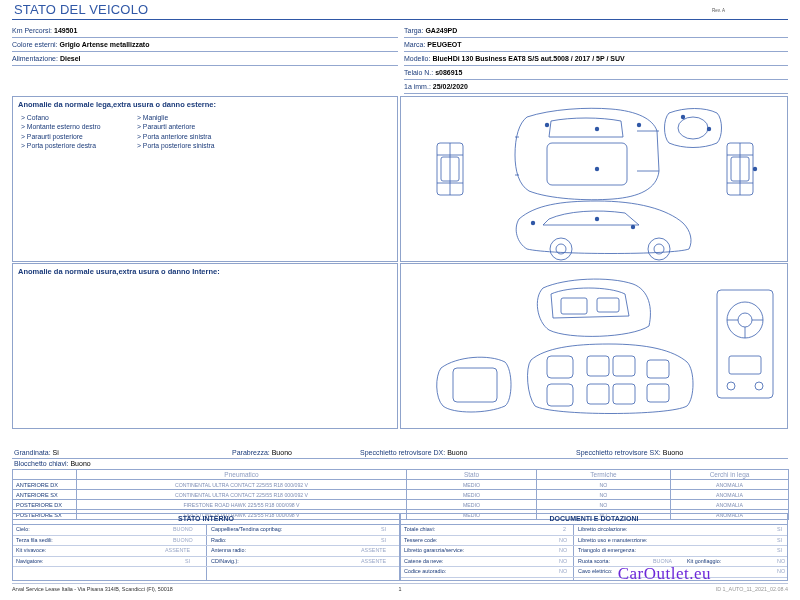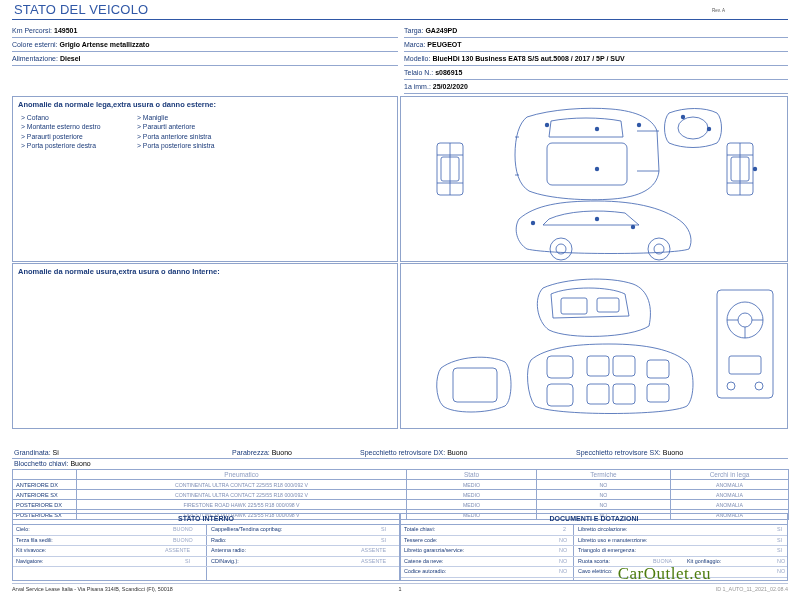--- a/index.html
+++ b/index.html
@@ -203,21 +203,21 @@
     left: 12px; top: 583px;
     width: 776px; height: 1px;
     background: #b9c4dc;
   }
 
   .watermark {
     position: absolute;
     right: 22px;
     bottom: 16px;
     font-size: 17px;
-    color: #4d7c0f;
+    color: #6d28d9;
     letter-spacing: .5px;
     font-family: "Liberation Serif", serif;
   }
 
   svg { display: block; }
   .dot { fill: #2f57a6; }
 </style>
 </head>
 <body>
 

